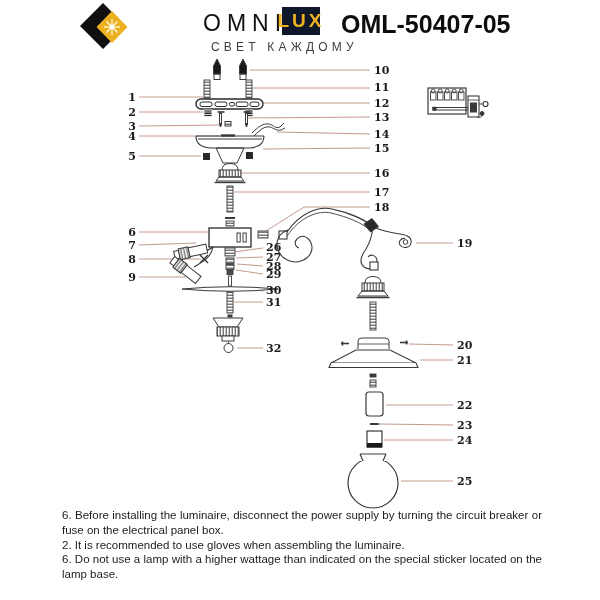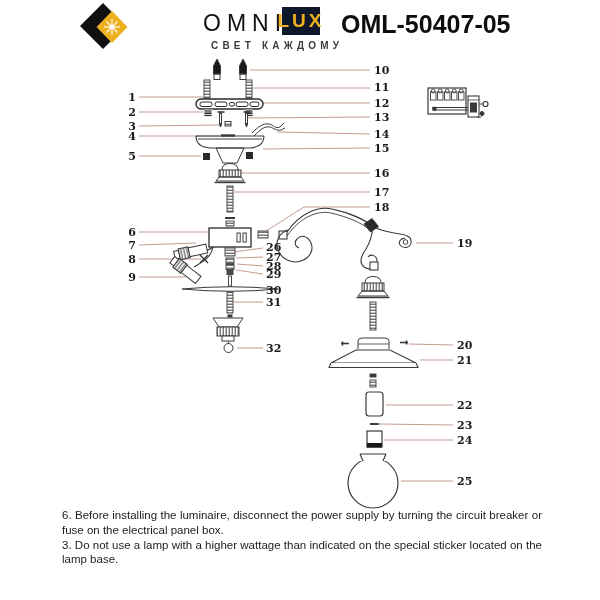--- a/index.html
+++ b/index.html
@@ -5,22 +5,22 @@
   html,body{margin:0;padding:0;background:#fff;}
   .page{position:relative;width:600px;height:600px;background:#fff;overflow:hidden;
         font-family:"Liberation Sans",sans-serif;}
   
   .logo-wrap{position:absolute;left:75px;top:2px;width:200px;height:52px;}
   .brand-text{position:absolute;left:128px;top:8px;font-weight:normal;font-size:23px;
               letter-spacing:6px;color:#101010;}
   .lux-box{position:absolute;left:207px;top:5px;width:38px;height:28px;background:#0f172a;
            color:#EDB11F;font-weight:bold;font-size:19px;letter-spacing:3px;
            display:flex;align-items:center;justify-content:center;}
-  .tagline{position:absolute;left:136px;top:38px;font-size:10px;letter-spacing:4.2px;
-           color:#3d3d3d;white-space:nowrap;font-weight:bold;}
+  .tagline{position:absolute;left:136px;top:38px;font-size:12px;letter-spacing:4.2px;
+           color:#3d3d3d;white-space:nowrap;}
   .model{position:absolute;left:341px;top:10px;font-size:25px;font-weight:bold;
          color:#0d0d0d;letter-spacing:0px;}
   
   .diagram{position:absolute;left:0;top:0;width:600px;height:600px;}
   
   .instructions{position:absolute;left:62px;top:508px;width:480px;font-size:11.5px;
                 line-height:14.8px;color:#1c1c1c;}
   .instructions p{margin:0;text-align:justify;}
   .instructions p.no-just{text-align:left;}
   text.plbl{font-family:"DejaVu Serif",serif;font-weight:bold;font-size:11px;fill:#1a1a1a;}
@@ -315,16 +315,17 @@
       <text class="plbl" x="266" y="270">28</text>
       <text class="plbl" x="266" y="278">29</text>
       <text class="plbl" x="266" y="294">30</text>
       <text class="plbl" x="266" y="306">31</text>
       <text class="plbl" x="266" y="352">32</text>
     </g>
   </svg>
 
   <div class="instructions">
     <p>6. Before installing the luminaire, disconnect the power supply by turning the circuit breaker or fuse on the electrical panel box.</p>
-    <p>3. Do not use a lamp with a higher wattage than indicated on the special sticker located on the lamp base.</p>
+    <p class="no-just">2. It is recommended to use gloves when assembling the luminaire.</p>
+    <p>6. Do not use a lamp with a higher wattage than indicated on the special sticker located on the lamp base.</p>
   </div>
 
 </div>
 
 </body></html>

